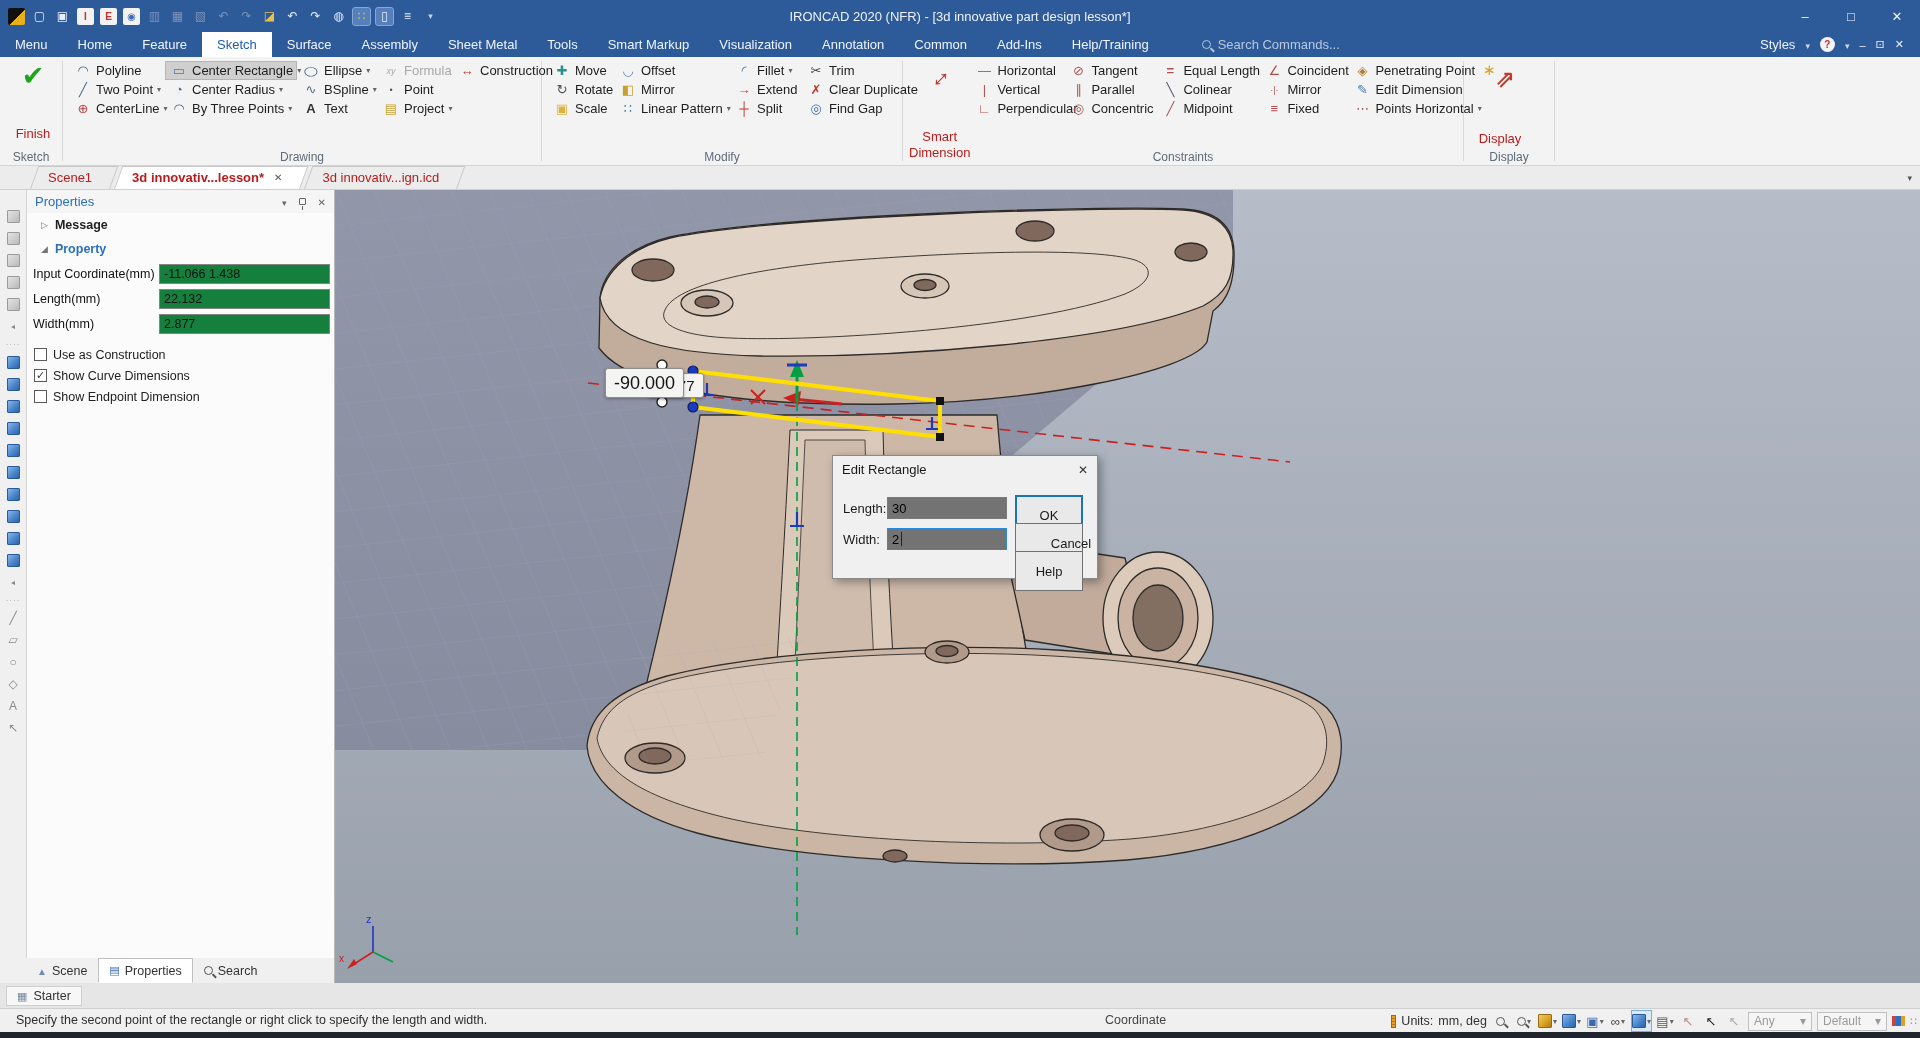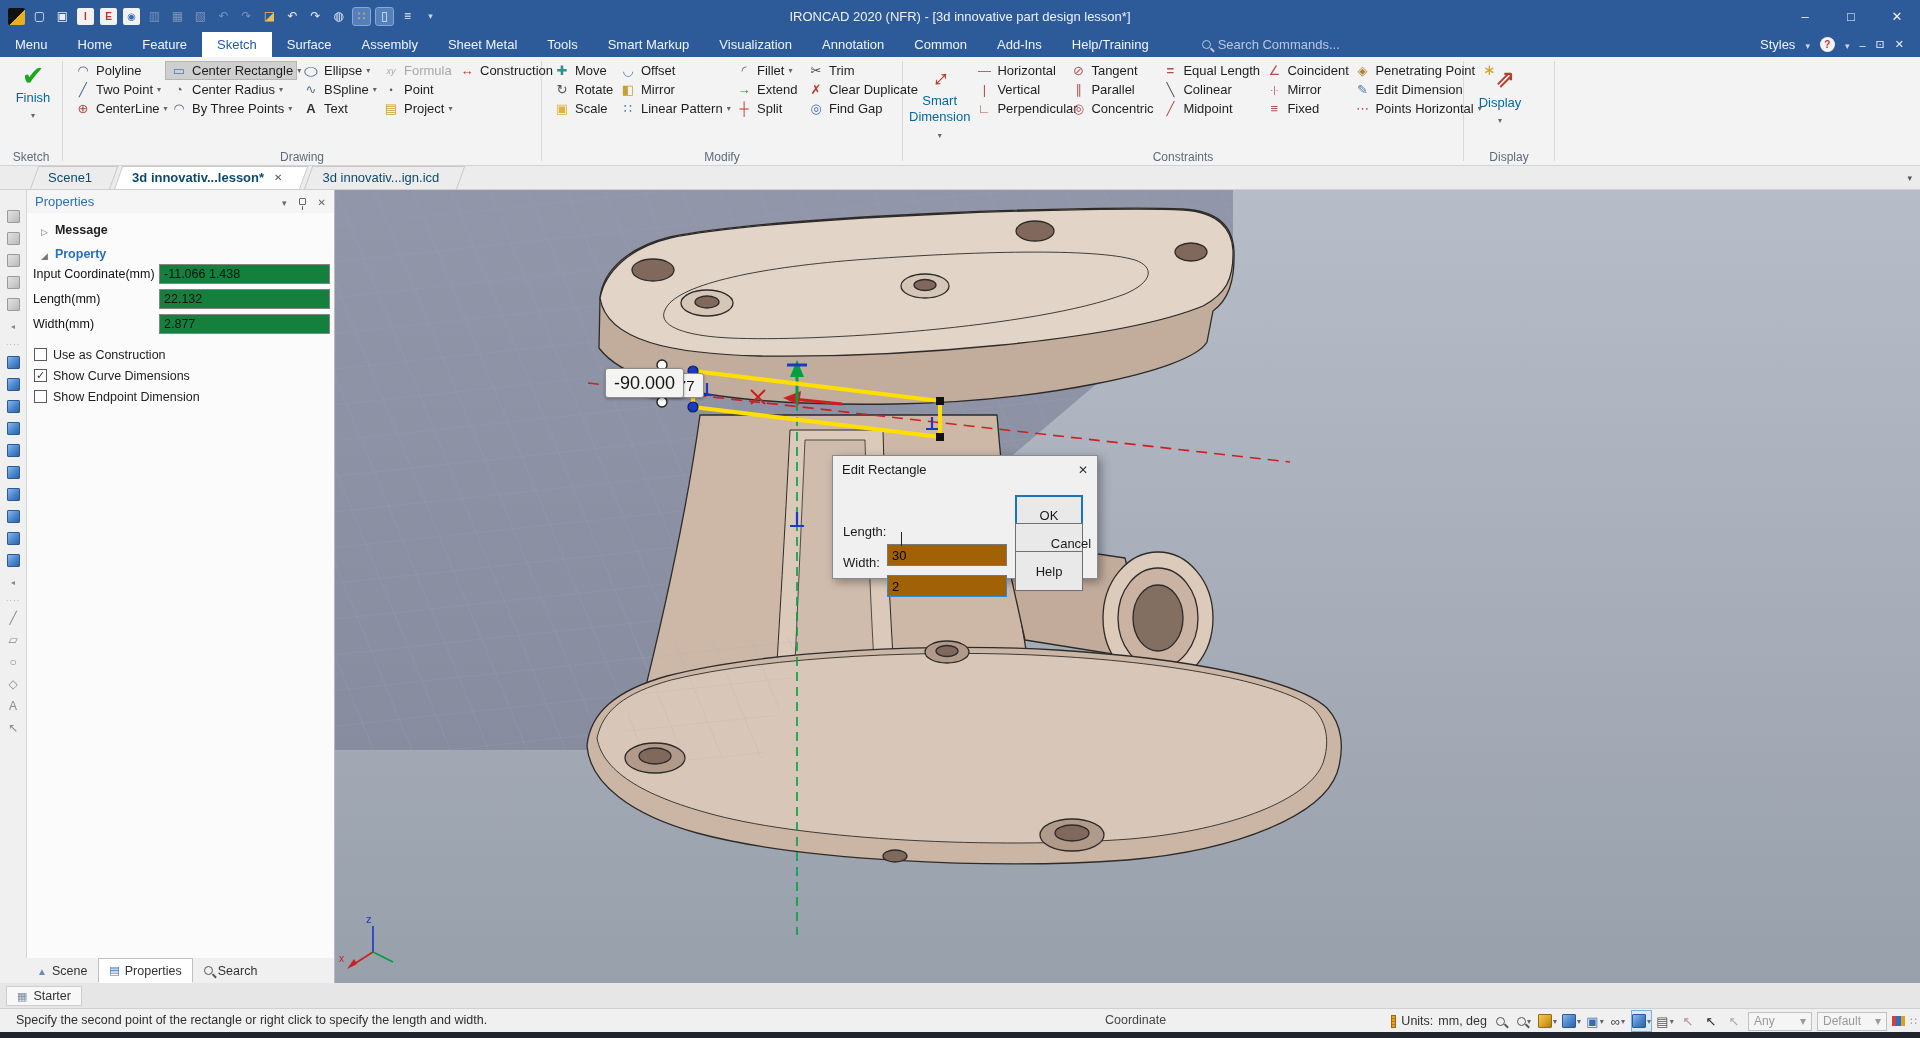--- a/index.html
+++ b/index.html
@@ -65,21 +65,21 @@
   .rgroup{position:relative;padding:4px 4px 18px 6px;}
   .gsep{width:1px;background:#d8d8d8;margin:4px 0;}
   .glabel{position:absolute;bottom:1px;left:0;right:0;text-align:center;font-size:12px;color:#5f6b7a;white-space:nowrap;}
   .gcols{display:flex;align-items:flex-start;}
   .gcol{display:flex;flex-direction:column;}
   .ri{height:19px;display:flex;align-items:center;font-size:13px;color:#1e1e1e;padding:0 4px;white-space:nowrap;border:1px solid transparent;}
   .ri.sel{background:#cfcfcf;border-color:#b5b5b5;}
   .ri.dis{color:#a8a8a8;}
   .ri.dd::after{content:"▾";font-size:8px;color:#666;margin-left:4px;}
   .ic{width:18px;height:16px;display:inline-flex;align-items:center;justify-content:center;font-size:13px;margin-right:4px;flex:none;}
-  .bigbtn{width:54px;display:flex;flex-direction:column;align-items:center;font-size:13px;color:#0369a1;padding-top:2px;}
+  .bigbtn{width:54px;display:flex;flex-direction:column;align-items:center;font-size:13px;color:#b91c1c;padding-top:2px;gap:36px;}
   .bigl{text-align:center;line-height:1.25;}
   .bcaret::after{content:"▾";font-size:8px;color:#666;}
   .ic-finish{font-size:27px;color:#1ea51e;line-height:1;}
   .ic-finish::before{content:"✔";}
   .ic-smartdim{font-size:25px;color:#c0392b;transform:rotate(-45deg);line-height:1;height:30px;}
   .ic-smartdim::before{content:"↔";}
   .ic-display{position:relative;height:32px;width:34px;}
   .ic-display .d1{position:absolute;left:12px;top:2px;font-size:24px;color:#c0392b;font-weight:bold;}
   .ic-display .d1::before{content:"⇗";}
   .ic-display .d2{position:absolute;left:0;top:-2px;font-size:15px;color:#d8a020;}
@@ -121,21 +121,21 @@
   .i-midpoint::before{content:"╱";color:#b05050;}
   .i-coincident::before{content:"∠";color:#b05050;}
   .i-cmirror::before{content:"·|·";color:#b05050;font-size:9px;}
   .i-fixed::before{content:"≡";color:#b05050;}
   .i-penpt::before{content:"◈";color:#b08030;}
   .i-editdim::before{content:"✎";color:#4a78b0;}
   .i-ptshoriz::before{content:"⋯";color:#b05050;}
 
   
   .doctabs{position:absolute;left:0;top:166px;width:1920px;height:24px;background:#ececec;border-bottom:1px solid #cfcfcf;display:flex;align-items:flex-end;padding-left:30px;}
-  .dtab{position:relative;height:23px;display:flex;align-items:center;padding:0 18px;font-size:13px;color:#0c4a6e;margin-right:4px;}
+  .dtab{position:relative;height:23px;display:flex;align-items:center;padding:0 18px;font-size:13px;color:#b91c1c;margin-right:4px;}
   .dtab::before{content:"";position:absolute;inset:0;background:#ececec;border:1px solid #c8c8c8;border-bottom:none;transform:skewX(-20deg);transform-origin:bottom left;}
   .dtab.active{font-weight:bold;}
   .dtab.active::before{background:#ffffff;}
   .dtab>span{position:relative;}
   .tclose{position:relative;margin-left:10px;font-size:10px;color:#555;}
   .tclose::before{content:"✕";}
   .doc-ovf{margin-left:auto;margin-right:8px;font-size:9px;color:#555;align-self:center;}
   .doc-ovf::before{content:"▾";}
 
   
@@ -148,21 +148,21 @@
   .lcol::before{content:"◂";font-size:8px;color:#888;}
 
   .props{position:absolute;left:27px;top:190px;width:308px;height:768px;background:#fbfbfb;border-right:1px solid #b9b9b9;font-size:12.5px;color:#222;}
   .phead{height:23px;display:flex;align-items:center;padding:0 8px;background:#f5f5f5;}
   .phead .ptitle{color:#2a6fbd;font-size:13px;}
   .phicons{margin-left:auto;display:flex;align-items:center;gap:12px;color:#666;}
   .phc::before{content:"▾";font-size:9px;}
   .phx::before{content:"✕";font-size:10px;}
   .pin{width:7px;height:7px;border:1px solid #666;border-radius:1px;position:relative;display:inline-block;}
   .pin::after{content:"";position:absolute;left:2px;top:7px;width:1px;height:4px;background:#666;}
-  .psec{display:flex;align-items:flex-end;height:24px;padding-left:14px;font-weight:bold;gap:7px;}
+  .psec{display:flex;align-items:center;height:24px;padding-left:14px;font-weight:bold;gap:7px;}
   .psec .arrow{font-size:9px;color:#777;}
   .arr-col::before{content:"▷";}
   .arr-exp::before{content:"◢";}
   .psec.blue{color:#2a6fbd;}
   .prow{display:flex;align-items:center;height:25px;padding:0 4px 0 6px;}
   .prow label{width:126px;flex:none;color:#111;}
   .pfield{flex:1;height:20px;border:1px solid #848484;background:#15803d;font:12.5px "Liberation Sans","DejaVu Sans",sans-serif;padding:4px 4px;color:#111;}
   .cbrow{display:flex;align-items:center;height:21px;padding-left:7px;gap:6px;}
   .cb{width:13px;height:13px;border:1px solid #5a5a5a;background:#fff;flex:none;display:flex;align-items:center;justify-content:center;font-size:11px;color:#333;}
   .cb.on::before{content:"✓";}
@@ -175,21 +175,21 @@
   .tip-width{left:313px;top:183px;height:25px;font-size:15px;z-index:1;}
   .tip-angle{left:270px;top:178px;height:30px;font-size:18px;z-index:2;}
 
   
   .dlg{position:absolute;left:832px;top:455px;width:266px;height:124px;background:#f0f0f0;border:1px solid #8a8a8a;
        box-shadow:3px 3px 9px rgba(0,0,0,.35);font-size:13px;color:#1a1a1a;z-index:50;}
   .dlg-title{height:27px;display:flex;align-items:center;padding:0 9px;}
   .dlg-x{margin-left:auto;font-size:12px;color:#333;}
   .dlg-x::before{content:"✕";}
   .dlg-row{position:absolute;display:flex;align-items:center;}
-  .dlg-input{height:22px;border:1px solid #7a7a7a;background:#a16207;font:13px "Liberation Sans","DejaVu Sans",sans-serif;padding:0 4px;width:120px;margin-top:47px;}
+  .dlg-input{height:22px;border:1px solid #7a7a7a;background:#737373;font:13px "Liberation Sans","DejaVu Sans",sans-serif;padding:0 4px;width:120px;}
   .dlg-input.focus{border:1px solid #2a8adf;}
   .dcaret{position:absolute;left:65px;top:4px;width:1px;height:14px;background:#222;}
   .dlg-btn{position:absolute;left:182px;width:68px;height:40px;background:#e9e9e9;border:1px solid #707070;
            display:flex;align-items:center;justify-content:center;font-size:13px;}
   .dlg-btn.default{border:2px solid #1a74bc;}
 
   
   .btabs{position:absolute;left:0;top:958px;width:335px;height:25px;background:#f0f0f0;border-right:1px solid #b9b9b9;display:flex;align-items:stretch;padding-left:26px;font-size:12.5px;color:#333;}
   .btab{display:flex;align-items:center;gap:5px;padding:0 10px;border:1px solid transparent;}
   .btab.active{background:#fff;border-color:#c0c0c0;border-bottom-color:#fff;}

